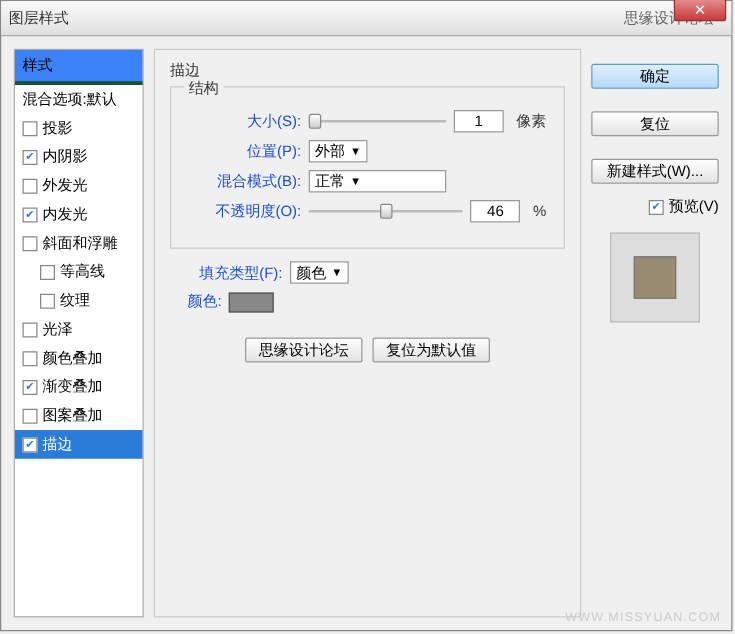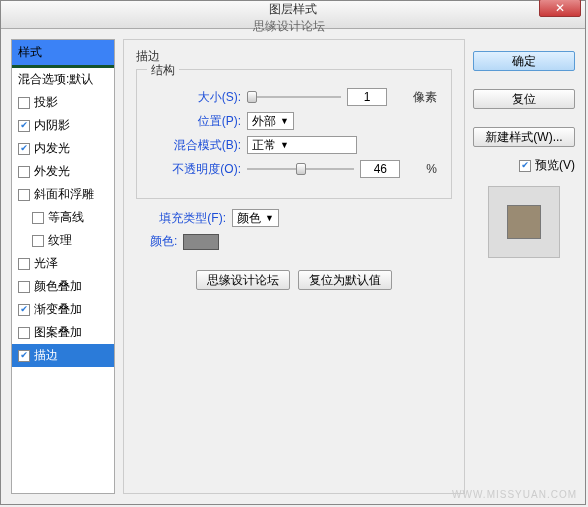--- a/index.html
+++ b/index.html
@@ -1,18 +1,18 @@
 <!DOCTYPE html>
 <html><head>
 <meta charset="utf-8">
 <style>
 * { box-sizing: border-box; margin: 0; padding: 0; font-family: "Microsoft YaHei", SimSun, sans-serif; font-size: 12px; }
 body { background: #f0f0f0; width: 588px; height: 507px; overflow: hidden; position: relative; }
 .window { width: 586px; height: 505px; background: #f0f0f0; border: 1px solid #888; position: relative; }
-.titlebar { height: 28px; background: linear-gradient(#fafafa, #e0e0e0); border-bottom: 1px solid #aaa; display: flex; align-items: center; padding: 0 6px; position: relative; flex-direction: column; }
+.titlebar { height: 28px; background: linear-gradient(#fafafa, #e0e0e0); border-bottom: 1px solid #aaa; display: flex; align-items: center; padding: 12px 6px; position: relative; }
 .titlebar .title { flex: 1; color: #333; font-size: 12px; }
 .titlebar .subtitle { color: #666; margin-right: 8px; }
 .close-btn { width: 42px; height: 18px; background: linear-gradient(#e58a8a, #c93a3a); border: 1px solid #933; border-radius: 2px; color: #fff; display: flex; align-items: center; justify-content: center; cursor: pointer; position: absolute; top: -2px; right: 4px; }
 .body { display: flex; padding: 10px; gap: 8px; height: calc(100% - 28px); }
 .col-left { width: 104px; border: 1px solid #aaa; background: #fff; }
 .col-left .hdr { padding: 4px 6px; border-bottom: 3px solid #14532d; background: #3b82f6; }
 .col-left .row { padding: 3px 6px; display: flex; align-items: center; gap: 4px; cursor: pointer; }
 .col-left .row.selected { background: #2b7bd9; color: #fff; }
 .col-left .row.indent { padding-left: 20px; }
 .chk { width: 12px; height: 12px; border: 1px solid #888; background: #fff; display: inline-flex; align-items: center; justify-content: center; font-size: 9px; color: #2b7bd9; line-height: 1; }
@@ -20,21 +20,21 @@
 .col-mid { flex: 1; border: 1px solid #ccc; padding: 8px 12px; position: relative; }
 .col-mid > .grp-title { color: #333; margin-bottom: 4px; }
 .fieldset { border: 1px solid #ccc; padding: 12px 14px 14px; margin-bottom: 10px; position: relative; }
 .fieldset .legend { position: absolute; top: -8px; left: 10px; background: #f0f0f0; padding: 0 4px; color: #333; }
 .form-row { display: flex; align-items: center; gap: 6px; margin: 6px 0; }
 .form-row .lbl { width: 90px; text-align: right; color: #1d4ed8; }
 .slider { flex: 1; height: 16px; position: relative; }
 .slider .track { position: absolute; top: 7px; left: 0; right: 0; height: 2px; background: #bbb; }
 .slider .thumb { position: absolute; top: 2px; width: 10px; height: 12px; background: linear-gradient(#fff,#ccc); border: 1px solid #888; border-radius: 2px; }
 .num { width: 40px; height: 18px; border: 1px solid #999; background: #fff; text-align: center; padding: 1px 2px; }
-.unit { color: #333; margin-left: 20px; }
+.unit { color: #333; margin-left: 4px; }
 .select { height: 18px; border: 1px solid #999; background: #fff; padding: 0 4px; display: inline-flex; align-items: center; gap: 4px; cursor: pointer; }
 .select .caret { font-size: 9px; }
 .swatch { width: 36px; height: 16px; background: #888; border: 1px solid #555; display: inline-block; cursor: pointer; }
 .btn { height: 20px; padding: 0 10px; background: linear-gradient(#fefefe,#e3e3e3); border: 1px solid #999; border-radius: 2px; cursor: pointer; display: inline-flex; align-items: center; justify-content: center; }
 .defaults { display: flex; gap: 8px; justify-content: center; margin-top: 20px; }
 .col-right { width: 102px; display: flex; flex-direction: column; gap: 6px; align-items: stretch; }
 .col-right .btn { width: 100%; margin-top: 12px; }
 .btn.primary { background: linear-gradient(#dff0ff,#b7d9f7); border-color: #5a9bd5; }
 .preview-row { display: flex; align-items: center; gap: 4px; justify-content: flex-end; margin-top: 4px; }
 .preview-box { width: 72px; height: 72px; background: #ddd; border: 1px solid #bbb; margin: 6px auto 0; display: flex; align-items: center; justify-content: center; }
@@ -61,26 +61,26 @@
       <div id="styles-list">
           <div class="row">
             <span class="chk"></span>
             <span>投影</span>
           </div>
           <div class="row">
             <span class="chk checked"></span>
             <span>内阴影</span>
           </div>
           <div class="row">
+            <span class="chk"></span>
+            <span>外发光</span>
+          </div>
+          <div class="row">
             <span class="chk checked"></span>
             <span>内发光</span>
-          </div>
-          <div class="row">
-            <span class="chk"></span>
-            <span>外发光</span>
           </div>
           <div class="row">
             <span class="chk"></span>
             <span>斜面和浮雕</span>
           </div>
           <div class="row indent">
             <span class="chk"></span>
             <span>等高线</span>
           </div>
           <div class="row indent">

